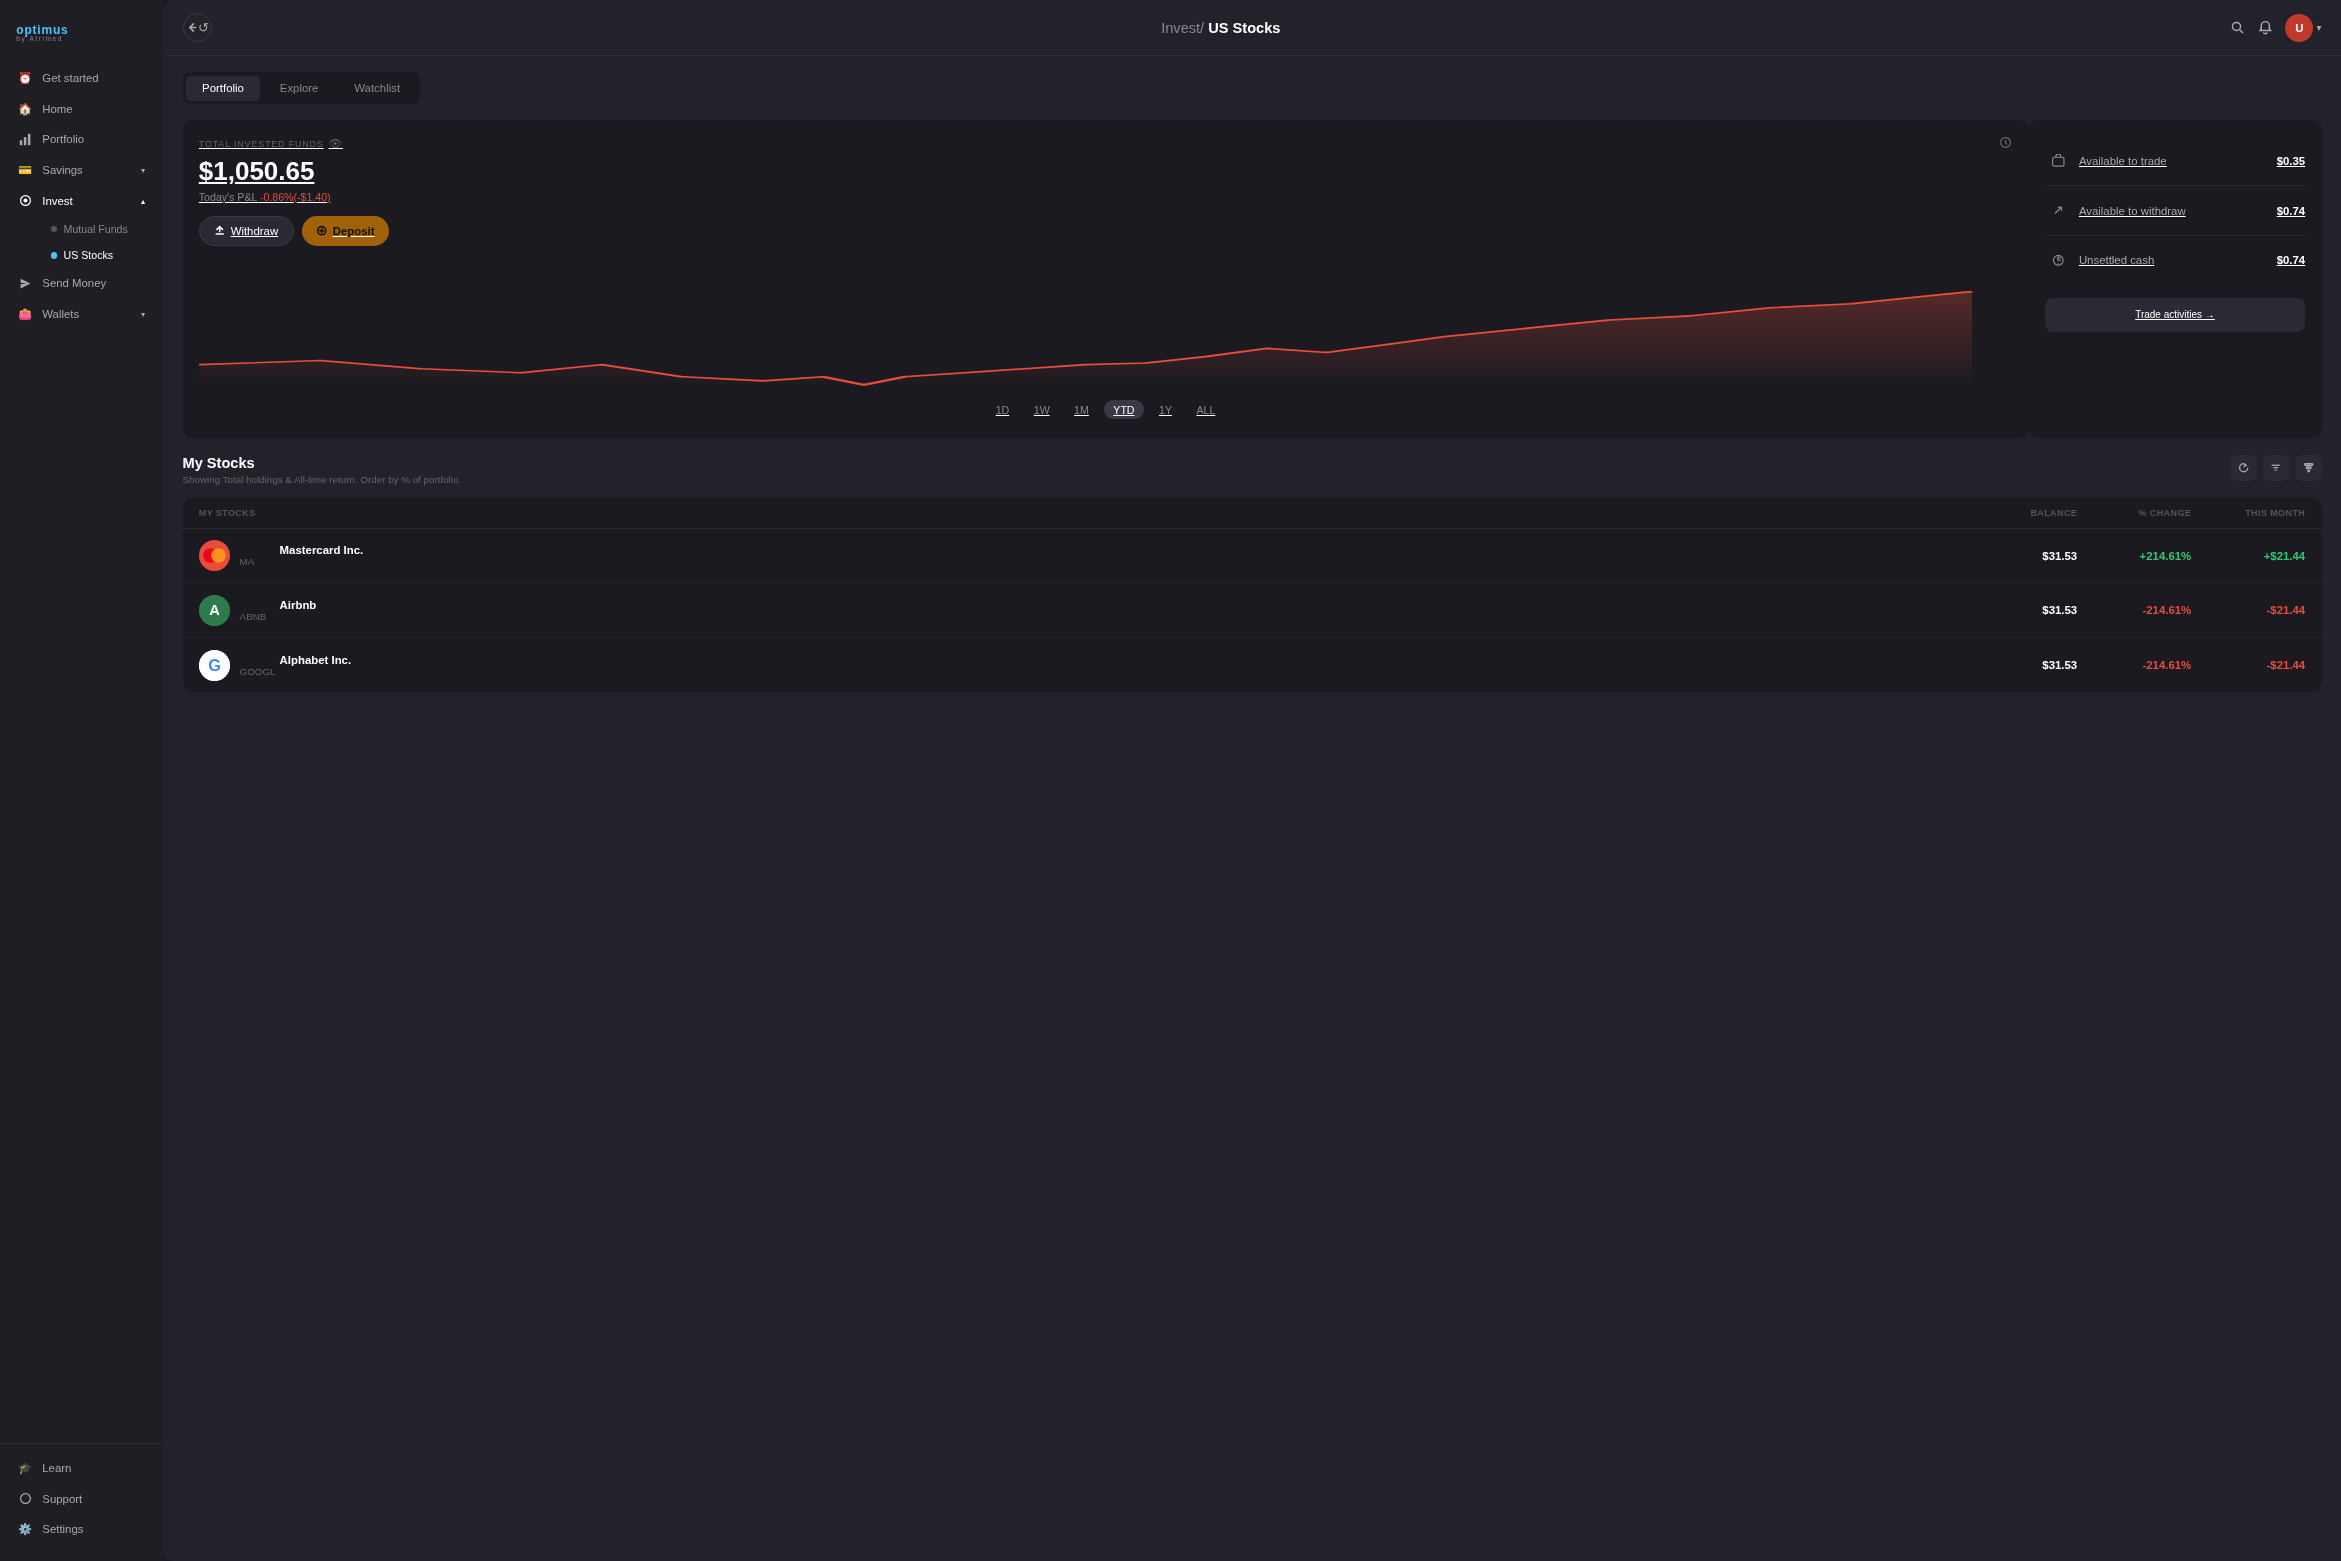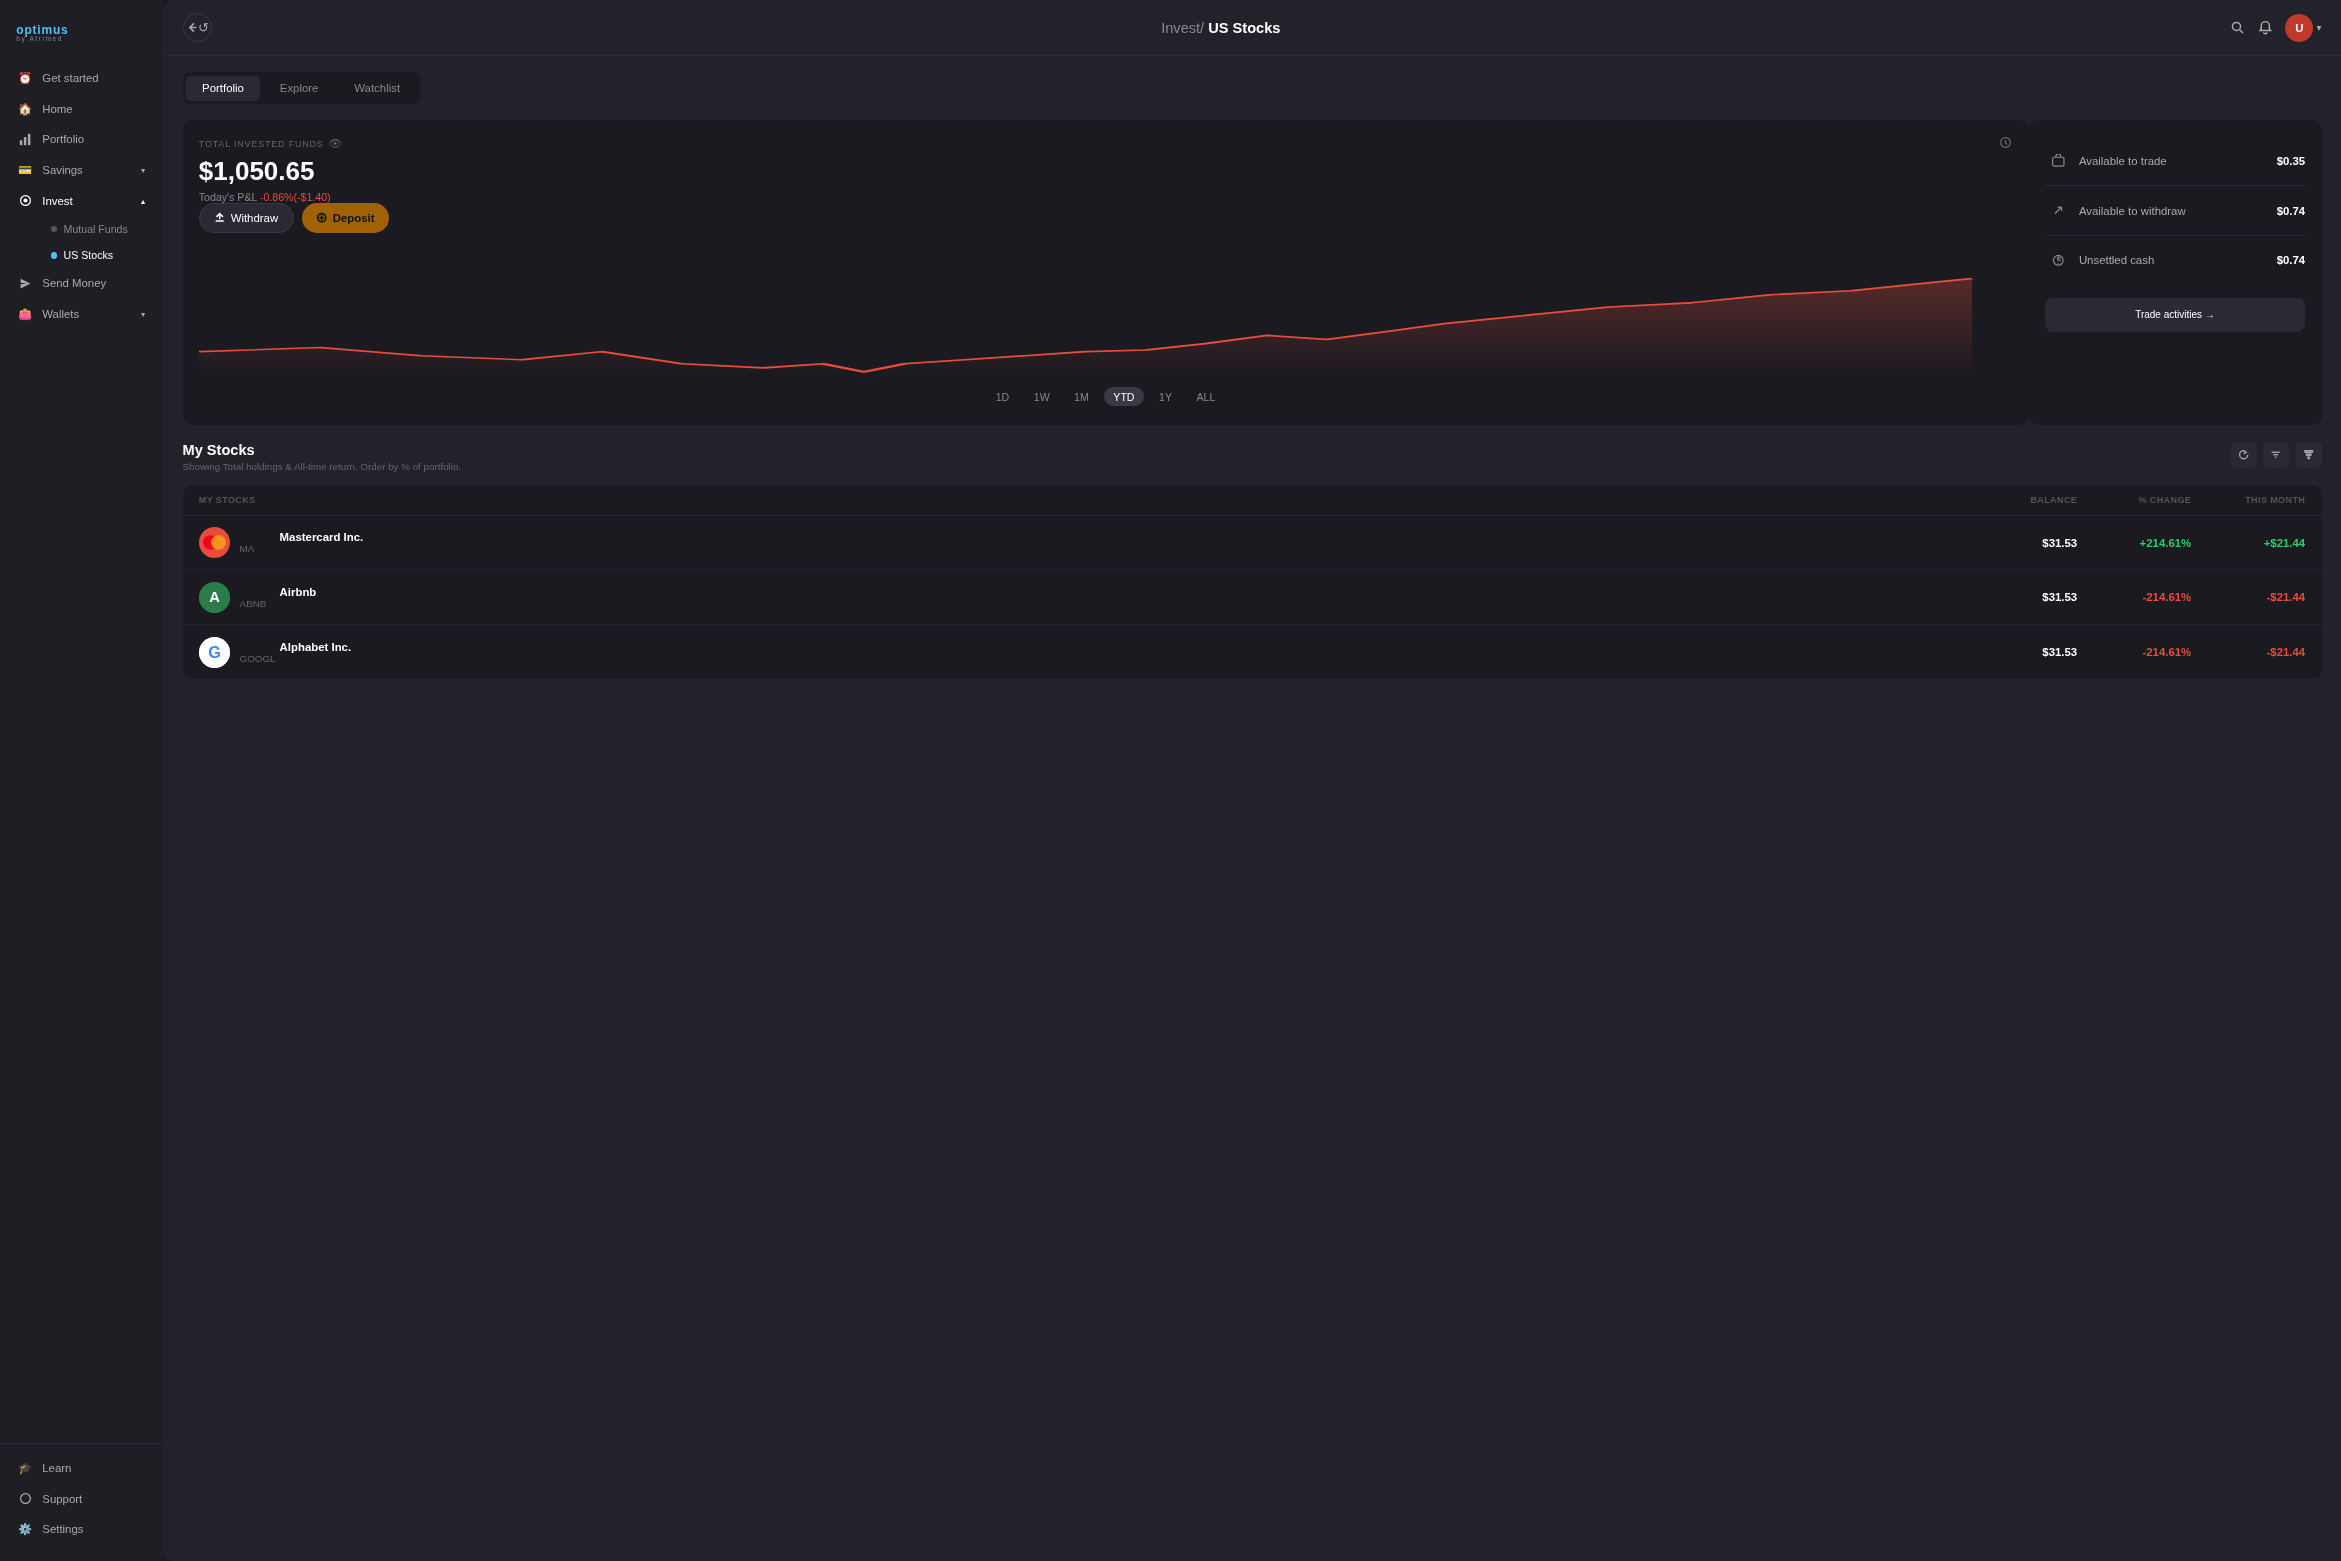--- a/index.html
+++ b/index.html
@@ -203,20 +203,21 @@
     }
     .tab.active {
       background: #2a2a35;
       color: #fff;
     }
 
     
     .dashboard-grid {
       display: grid;
       grid-template-columns: 1fr 293px;
+      text-decoration: underline;
     }
 
     
     .portfolio-card {
       background: #1a1a20;
       border-radius: 9.8px;
       padding: 16.3px;
     }
     .portfolio-label {
       font-size: 9px;
@@ -230,20 +231,21 @@
     }
     .portfolio-value {
       font-size: 26px;
       font-weight: 700;
       color: #fff;
       margin-bottom: 3.3px;
     }
     .portfolio-pnl {
       font-size: 10.6px;
       color: #888;
+      margin-bottom: 13px;
     }
     .portfolio-pnl .pnl-neg { color: #e74c3c; }
 
     .portfolio-actions {
       display: flex;
       gap: 8.1px;
       margin-bottom: 13px;
     }
     .btn-withdraw {
       display: flex;

